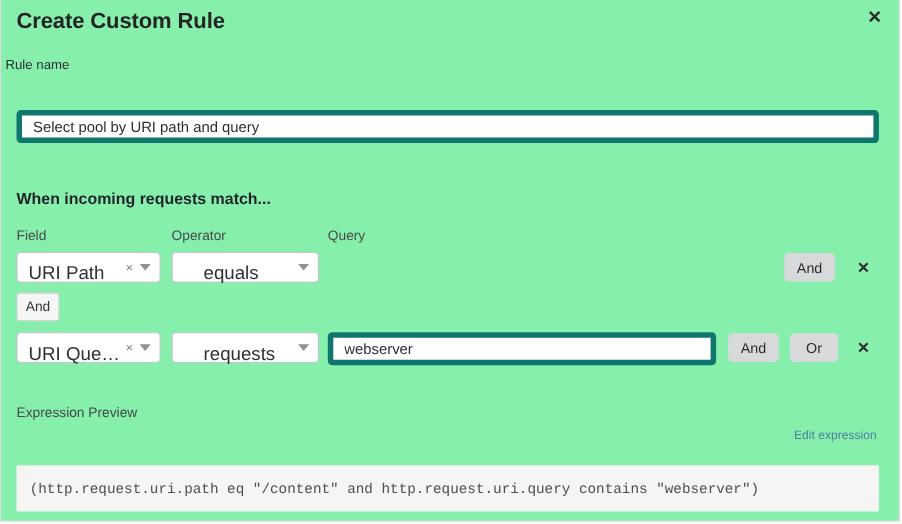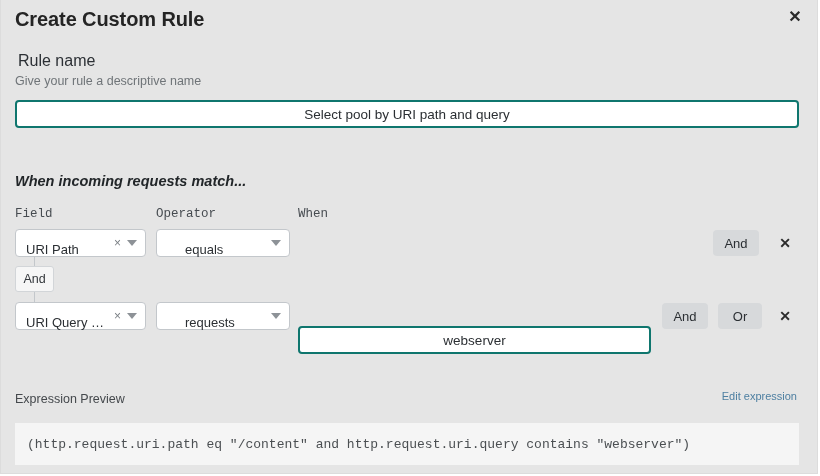--- a/index.html
+++ b/index.html
@@ -15,21 +15,21 @@
     overflow: hidden;
   }
   .dialog {
     position: relative;
     width: 818px;
     height: 474px;
     border-left: 1px solid #dcdcdc;
     border-right: 1px solid #dcdcdc;
     border-bottom: 1px solid #dcdcdc;
     box-sizing: border-box;
-    background: #e5e5e5;
+    background: #86efac;
   }
   .title {
     position: absolute;
     left: 14px;
     top: 8px;
     font-size: 20px;
     font-weight: bold;
     letter-spacing: -0.1px;
     color: #242424;
   }
@@ -51,76 +51,73 @@
   .section-label {
     position: absolute;
     font-size: 13.5px;
     color: #30343a;
   }
   .sub-label {
     position: absolute;
     font-size: 12.5px;
     color: #6f7478;
   }
-  .rule-name-label { left: 17px; top: 52px; font-weight: normal; font-size: 16px; color: #2c3035;}
+  .rule-name-label { left: 4px; top: 52px; font-weight: normal; font-size: 12px; color: #2c3035;}
   .rule-name-hint { left: 14px; top: 74px; }
 
   .text-input {
     position: absolute;
     box-sizing: border-box;
-    border: 2px solid #0f766e;
+    border: 5px solid #0f766e;
     border-radius: 4px;
     background: #fff;
     font-family: "Liberation Sans", sans-serif;
     font-size: 13.5px;
     color: #2b2f33;
     padding: 10px 10px;
     outline: none;
-    text-align: center;
   }
   #rule-name-input {
     left: 14px;
     top: 100px;
     width: 784px;
     height: 28px;
   }
   .match-heading {
     position: absolute;
     left: 14px;
     top: 173px;
     font-size: 14.5px;
     font-weight: bold;
     color: #222629;
-    font-style: italic;
   }
   .col-label {
     position: absolute;
     top: 207px;
     font-size: 12.5px;
     color: #464b50;
-    font-family: Liberation Mono, monospace;
   }
   .col-field { left: 14px; }
   .col-operator { left: 155px; }
   .col-value { left: 297px; }
 
   .select-box {
     position: absolute;
     box-sizing: border-box;
     height: 28px;
     border: 1px solid #c3c7cb;
     border-radius: 4px;
     background: #fff;
     display: flex;
     align-items: center;
     padding: 0 6px 0 10px;
     cursor: pointer;
   }
   .select-text {
-    font-size: 13px;
+    font-size: 17px;
     color: #2b2f33;
     white-space: nowrap;
     overflow: hidden;
     text-overflow: ellipsis;
     flex: 1;
     margin-top: 12px;
   }
   .select-clear {
     font-size: 12px;
     color: #7a7f84;
@@ -138,21 +135,21 @@
     flex: 0 0 auto;
   }
   .field-select { left: 14px; width: 131px; }
   .op-select { left: 155px; width: 134px; padding-left: 28px; }
   .op-select .select-text { flex: 1; }
 
   .row1 { top: 229px; }
   .row2 { top: 302px; }
 
   #value-input-1 { left: 297px; top: 229px; width: 403px; height: 28px; }
-  #value-input-2 { left: 297px; top: 302px; width: 353px; height: 28px; margin-top: 24px; }
+  #value-input-2 { left: 297px; top: 302px; width: 353px; height: 28px; }
 
   .logic-btn {
     position: absolute;
     box-sizing: border-box;
     height: 26px;
     background: #d7d9db;
     border: none;
     border-radius: 4px;
     font-family: "Liberation Sans", sans-serif;
     font-size: 13px;
@@ -204,21 +201,21 @@
     align-items: center;
     justify-content: center;
     font-size: 12.5px;
     color: #33373b;
     cursor: pointer;
   }
 
   .preview-label {
     position: absolute;
     left: 14px;
-    top: 392px;
+    top: 368px;
     font-size: 12.5px;
     color: #44484c;
     text-align: right;
   }
   .edit-expression {
     position: absolute;
     right: 20px;
     top: 390px;
     font-size: 11px;
     color: #4d7fa1;
@@ -247,29 +244,28 @@
 </head>
 <body>
 
 <div class="dialog">
 
   <div class="title">Create Custom Rule</div>
 
   <div class="close-btn">✕</div>
 
   <div class="section-label rule-name-label">Rule name</div>
-  <div class="sub-label rule-name-hint">Give your rule a descriptive name</div>
 
   <input class="text-input" id="rule-name-input" type="text" value="Select pool by URI path and query" style="">
 
   <div class="match-heading">When incoming requests match...</div>
 
   <div class="col-label col-field">Field</div>
   <div class="col-label col-operator">Operator</div>
-  <div class="col-label col-value">When</div>
+  <div class="col-label col-value">Query</div>
 
   <div class="select-box field-select row1">
     <span class="select-text">URI Path</span>
     <span class="select-clear">×</span>
     <span class="caret"></span>
   </div>
 
   <div class="select-box op-select row1">
     <span class="select-text">equals</span>
     <span class="caret"></span>

